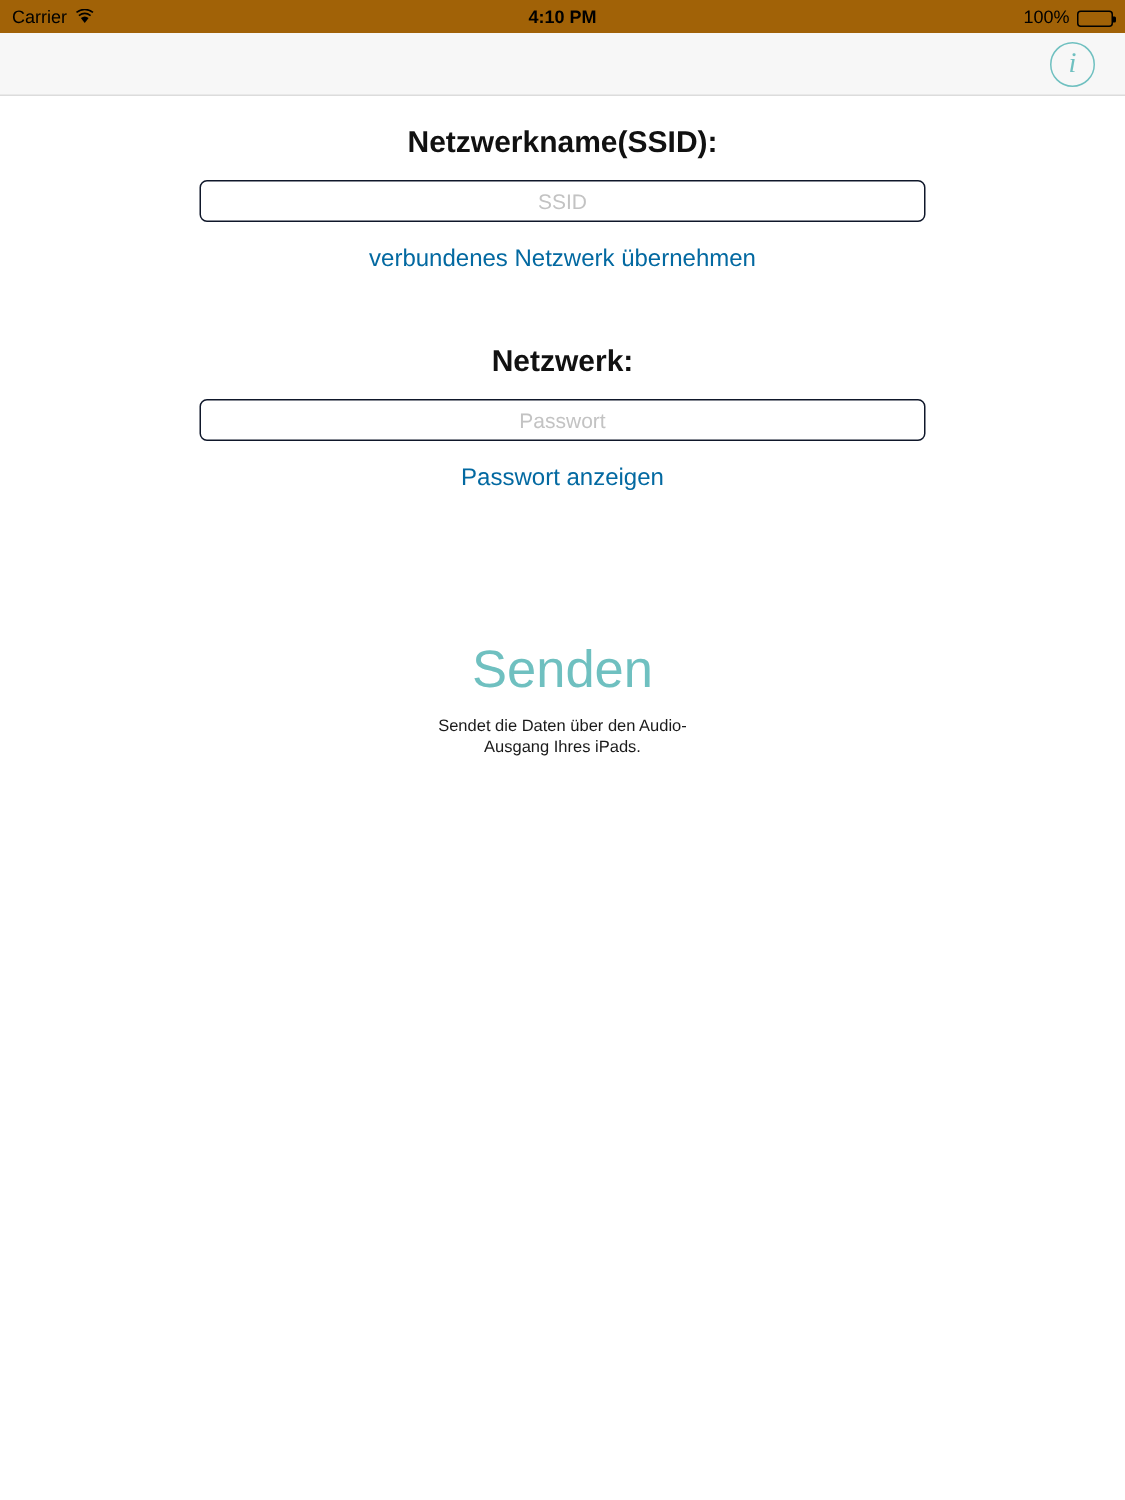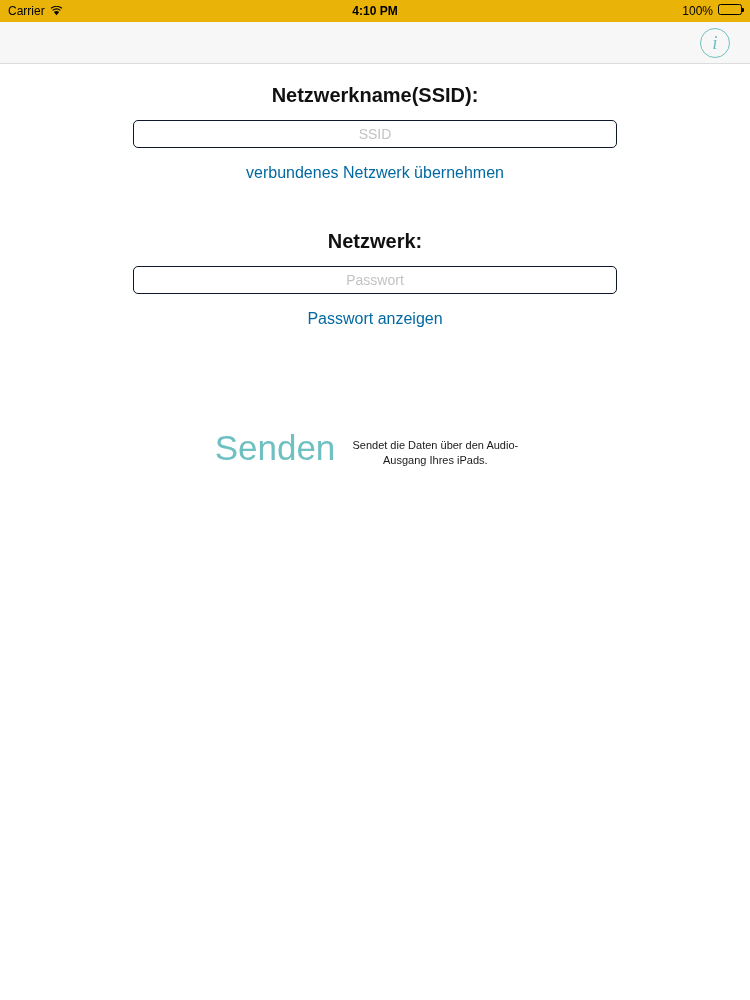--- a/index.html
+++ b/index.html
@@ -11,21 +11,21 @@
     height: 1000px;
     background: #ffffff;
     font-family: "Liberation Sans", sans-serif;
     -webkit-font-smoothing: antialiased;
     overflow: hidden;
   }
 
   
   .status-bar {
     height: 22px;
-    background: #eab308;
+    background: #a16207;
     display: flex;
     align-items: center;
     padding: 0 8px;
     font-size: 12px;
     color: #000;
     position: relative;
   }
   .status-left {
     display: flex;
     align-items: center;
@@ -48,21 +48,21 @@
     right: 0;
     text-align: center;
     font-size: 12px;
     font-weight: bold;
     color: #000;
     pointer-events: none;
   }
   .status-right {
     margin-left: auto;
     display: flex;
-    align-items: flex-start;
+    align-items: flex-end;
     gap: 5px;
     z-index: 1;
   }
   .battery-pct {
     font-size: 12px;
     color: #000;
   }
   .battery {
     width: 24px;
     height: 11px;
@@ -159,22 +159,22 @@
     padding: 0;
     font-family: "Liberation Sans", sans-serif;
     cursor: pointer;
   }
 
   .spacer-ssid { height: 48px; }
 
   .send-wrap {
     margin-top: 100px;
     display: flex;
-    flex-direction: row;
-    align-items: flex-end;
+    flex-direction: column;
+    align-items: center;
   }
   .send-button {
     font-size: 35px;
     color: #6fc0c0;
     background: none;
     border: none;
     padding: 0;
     font-family: "Liberation Sans", sans-serif;
     cursor: pointer;
     line-height: 1.1;

